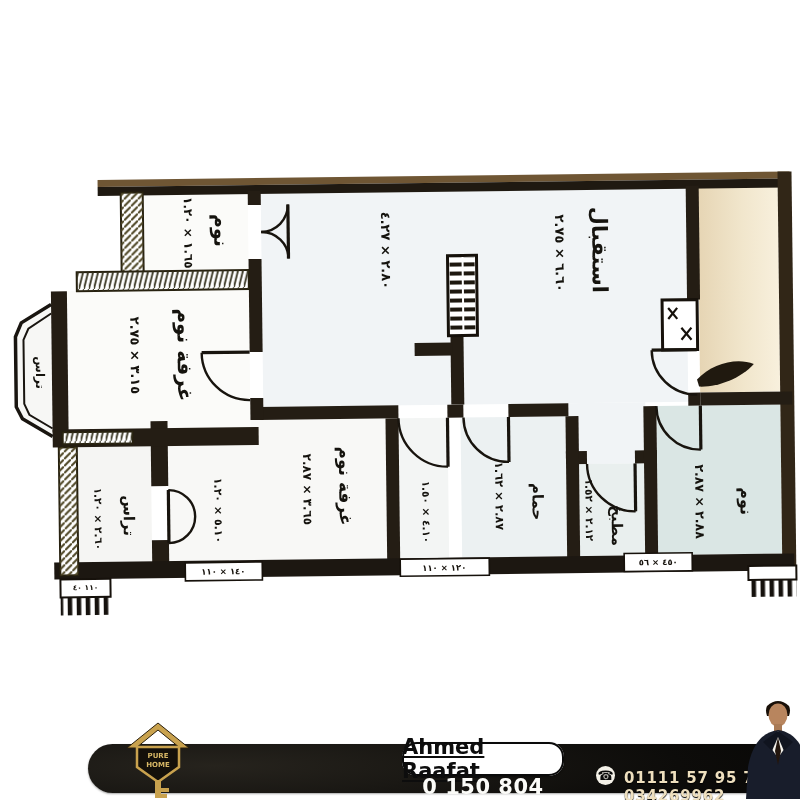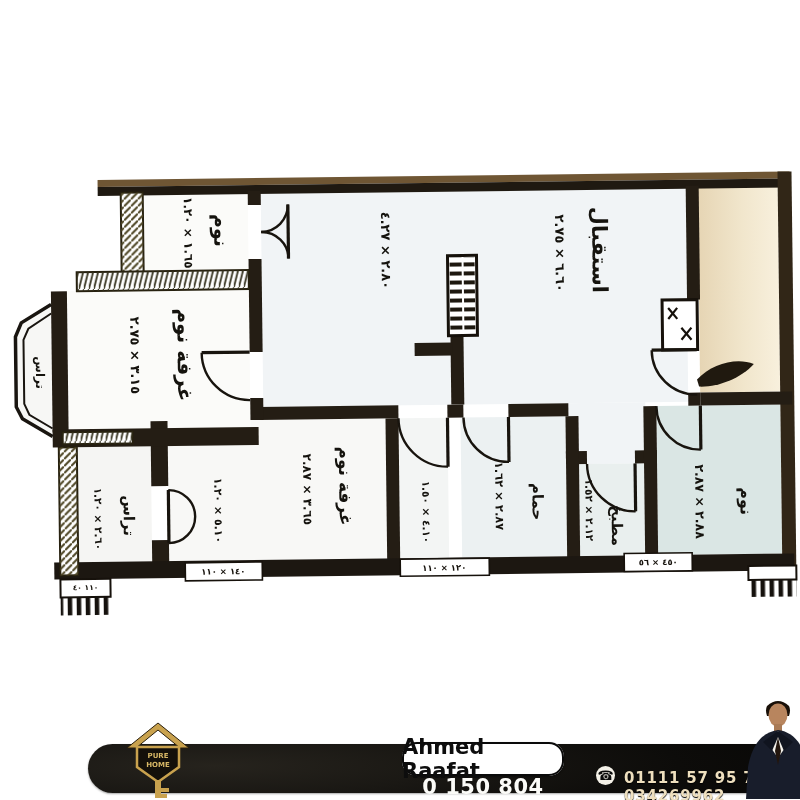--- a/index.html
+++ b/index.html
@@ -14,21 +14,21 @@
   .brand{position:absolute;left:168px;top:62px;font-size:31px;font-weight:bold;
          color:#d9c887;letter-spacing:1px;text-shadow:0 1px 1px #000;}
   .brand .keyo{position:relative;}
   .brand .keyo::after{content:"";position:absolute;left:7px;top:-11px;width:4px;height:12px;
          background:#d9c887;border-radius:1px;}
   .brand .keyo::before{content:"";position:absolute;left:5px;top:-14px;width:8px;height:5px;
          border:2px solid #d9c887;border-radius:3px;background:transparent;}
   .namebox{position:absolute;left:362px;top:52px;width:162px;height:34px;background:#ffffff;
            border-radius:15px;box-shadow:0 0 0 2px #0a0a0a inset,0 1px 2px rgba(0,0,0,.4);
            display:flex;align-items:center;justify-content:center;
-           font-size:21px;font-weight:bold;color:#0d0d0d;}
+           font-size:21px;font-weight:bold;color:#0d0d0d;text-decoration:underline;}
   .phone1{position:absolute;left:362px;top:85px;width:162px;text-align:center;
           font-size:21px;font-weight:bold;color:#fbfbf8;letter-spacing:.5px;}
   .phicon{position:absolute;left:556px;top:76px;width:19px;height:19px;border-radius:50%;
           background:#f4f1e8;color:#0b0b0b;font-size:13px;line-height:19px;text-align:center;
           font-weight:bold;}
   .phones2{position:absolute;left:584px;top:79px;font-size:15px;font-weight:bold;
            color:#eedfbe;letter-spacing:.8px;text-shadow:0 1px 1px #000;}
   .logo{position:absolute;left:82px;top:32px;}
   .agent{position:absolute;left:686px;top:7px;}
 </style>

